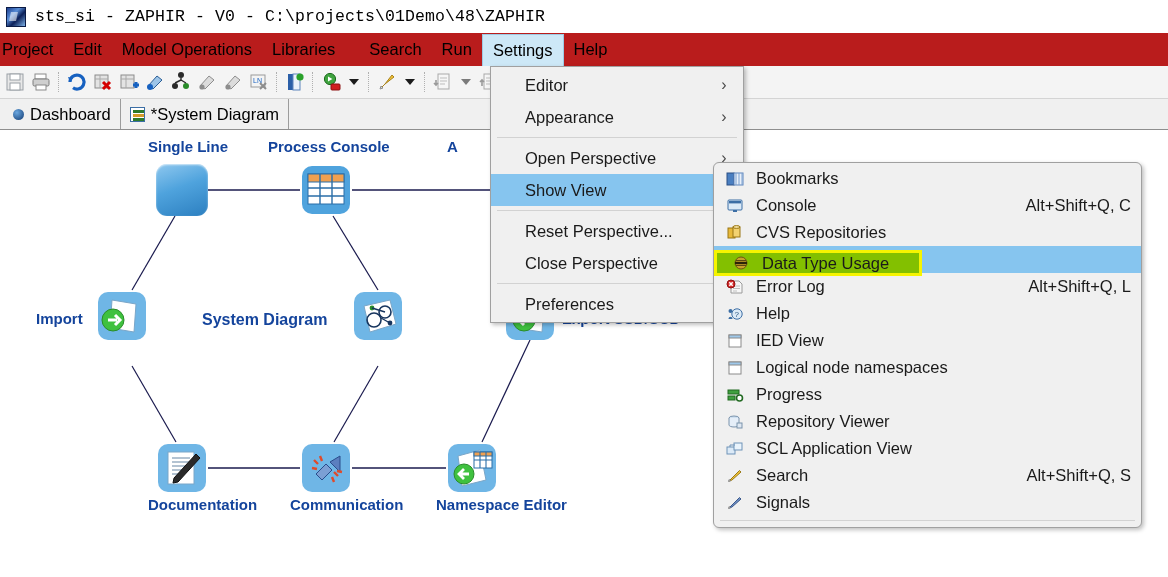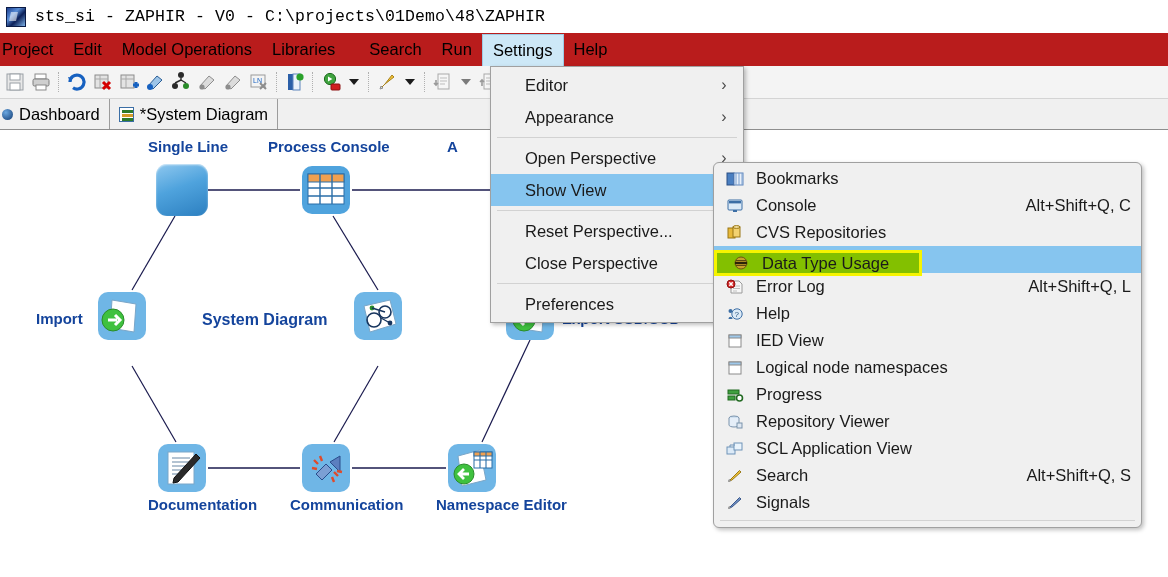--- a/index.html
+++ b/index.html
@@ -91,21 +91,21 @@
     display: flex; align-items: stretch;
     font-size: 16.5px;
   }
   .tab {
     display:flex; align-items:center; gap:6px;
     padding: 0 9px;
     background: #f0f0f0;
     border-right: 1px solid #9c9c9c;
     color:#000; white-space:nowrap;
   }
-  .tab.first { padding-left: 14px; }
+  .tab.first { padding-left: 25px; }
   .tab .dot {
     width:11px;height:11px;border-radius:50%;
     background: radial-gradient(circle at 35% 32%, #6aa7e0, #103a72);
     margin-left:-12px;
   }
   .tab-icon {
     width:15px;height:15px;
     background:#ffffff;
     border:1px solid #3b6ea5;
     position:relative;

